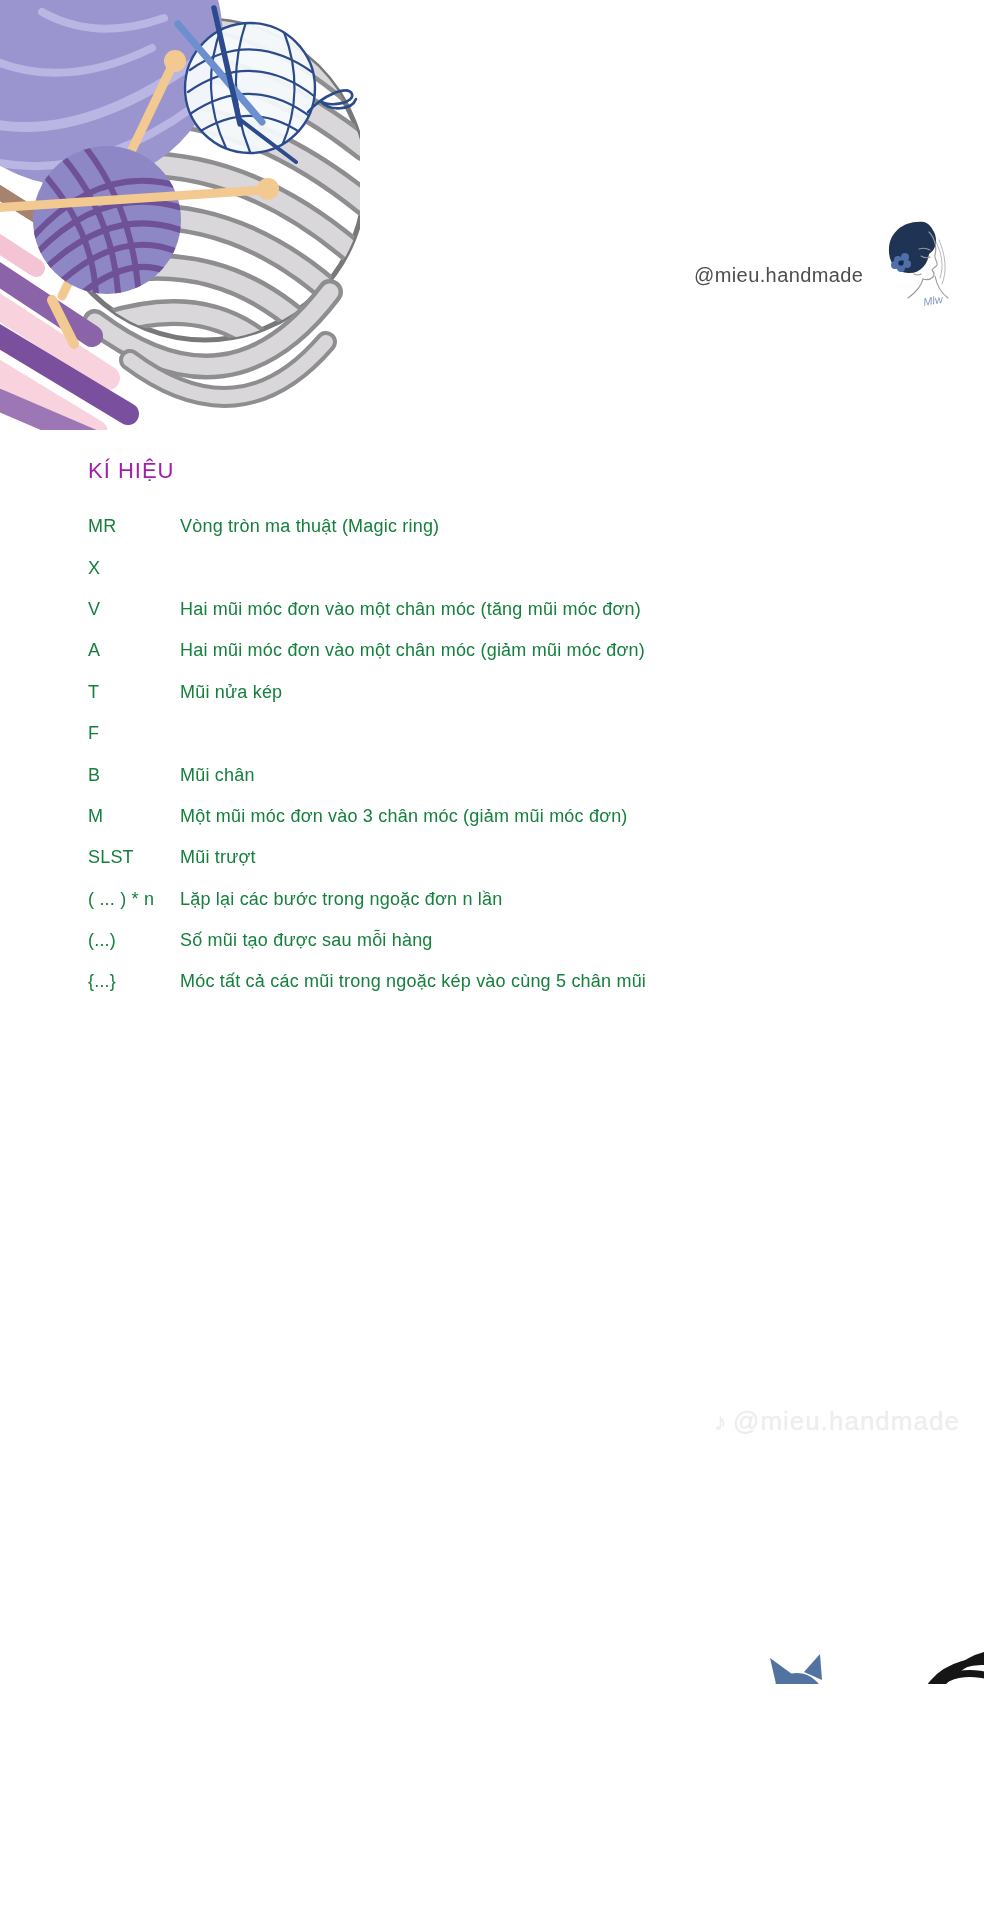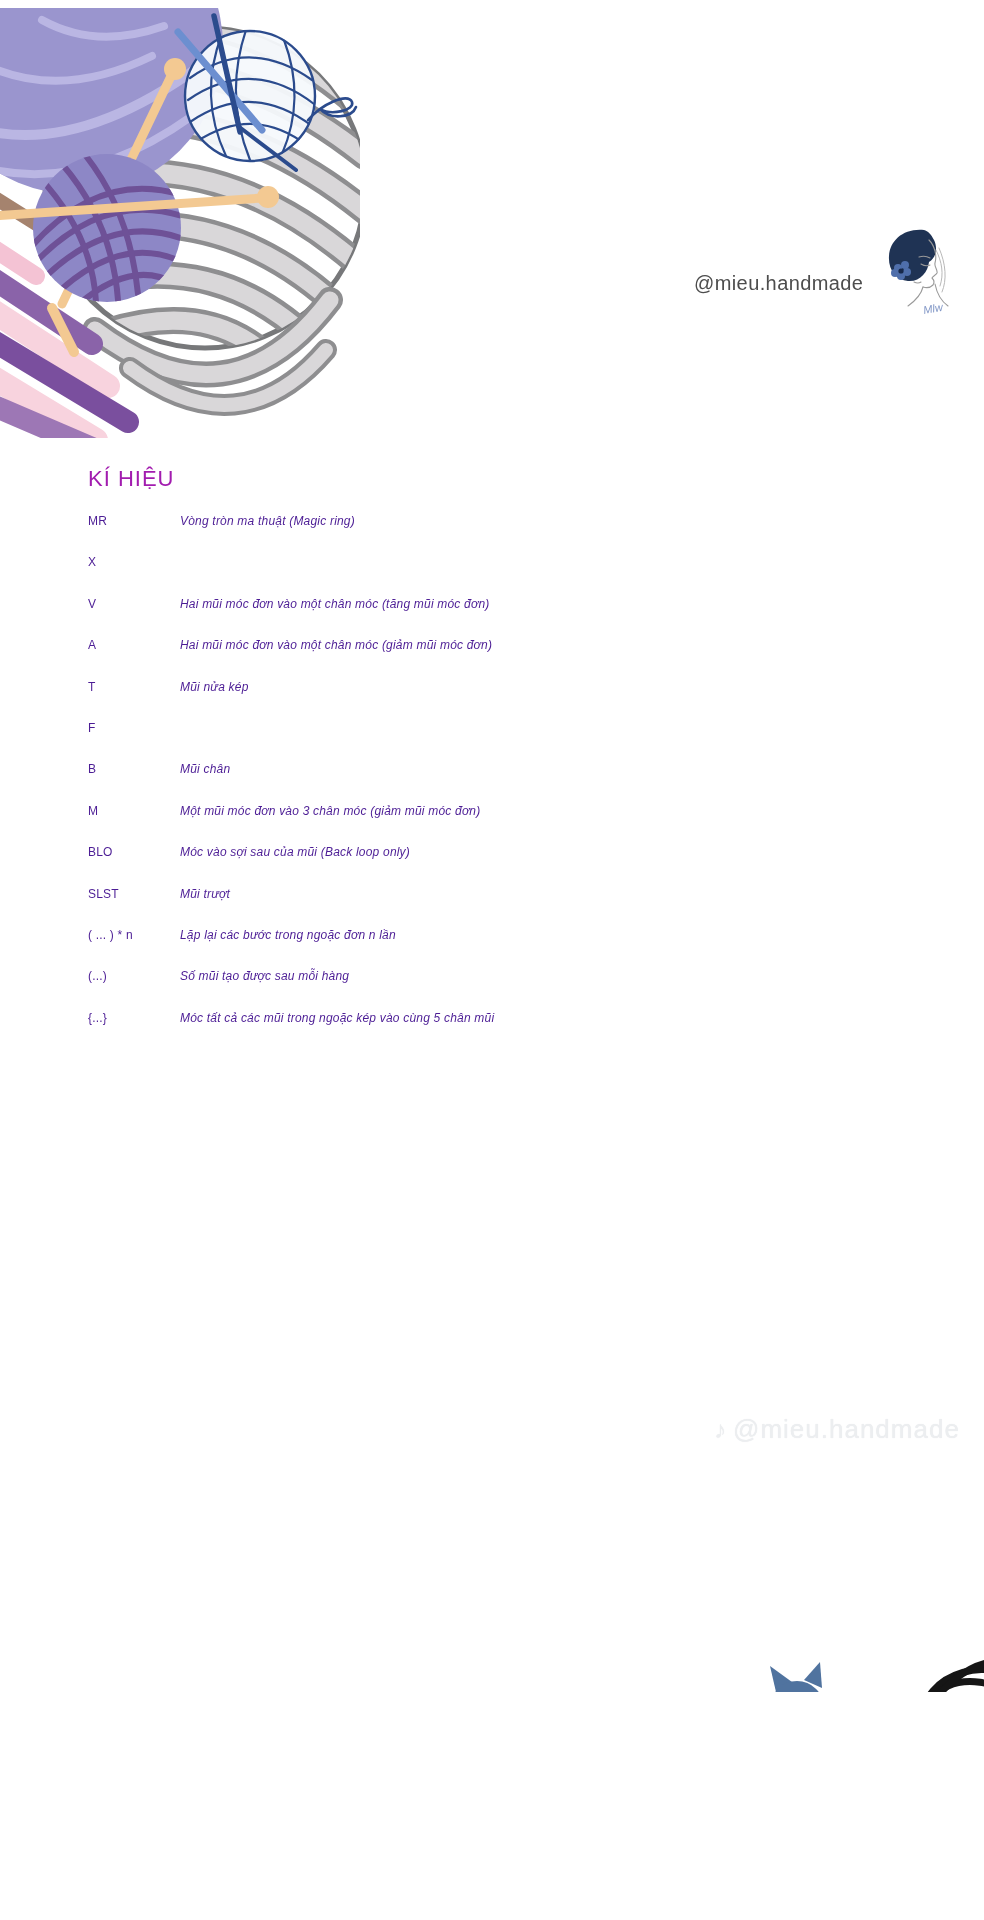--- a/index.html
+++ b/index.html
@@ -1,42 +1,42 @@
 <!DOCTYPE html>
 <html><head>
 <meta charset="utf-8">
 <style>
   html,body{margin:0;padding:0;background:#ffffff;}
   .page{
     position:relative;width:984px;height:1684px;background:#ffffff;
-    overflow:hidden;font-family:"Liberation Sans",sans-serif;margin-top:8px;
+    overflow:hidden;font-family:"Liberation Sans",sans-serif;
   }
   
   .illu{position:absolute;pointer-events:none;}
   .illu-top-left{left:0;top:0;width:360px;height:430px;}
   .illu-bottom-right{left:560px;top:1630px;width:424px;height:290px;}
   .portrait{position:absolute;left:884px;top:218px;width:72px;height:96px;}
 
   
   .handle{
     position:absolute;left:694px;top:264px;width:190px;
     font-size:20px;letter-spacing:.4px;color:#4d4d4d;white-space:nowrap;
   }
 
   
   .legend{position:absolute;left:88px;top:456px;width:820px;}
   .legend-title{
     font-size:22px;line-height:30px;letter-spacing:1px;
     color:#a21caf;
   }
   .legend-rows{margin-top:20px;}
-  .legend-row{display:flex;height:41.4px;
-    font-size:12px;color:#4c1d95;letter-spacing:.2px;white-space:nowrap;}
+  .legend-row{display:flex;align-items:center;height:41.4px;
+    font-size:18px;color:#15803d;letter-spacing:.2px;white-space:nowrap;}
   .legend-row .sym{width:92px;flex:0 0 92px;}
-  .legend-row .meaning{flex:1;font-style:italic;}
+  .legend-row .meaning{flex:1;}
 
   
   .watermark{
     position:absolute;left:714px;top:1406px;display:flex;align-items:center;gap:7px;
     color:#eceef0;text-shadow:0 0 1px #e6e7ea;white-space:nowrap;
   }
   .watermark .note{font-size:24px;line-height:1;}
   .watermark .wm-text{font-size:26px;letter-spacing:1px;}
 </style>
 </head>
@@ -220,24 +220,20 @@
         </div>
         <div class="legend-row">
           <span class="sym">B</span>
           <span class="meaning">Mũi chân</span>
         </div>
         <div class="legend-row">
           <span class="sym">M</span>
           <span class="meaning">Một mũi móc đơn vào 3 chân móc (giảm mũi móc đơn)</span>
         </div>
         <div class="legend-row">
-          <span class="sym">BLO</span>
-          <span class="meaning">Móc vào sợi sau của mũi (Back loop only)</span>
-        </div>
-        <div class="legend-row">
           <span class="sym">SLST</span>
           <span class="meaning">Mũi trượt</span>
         </div>
         <div class="legend-row">
           <span class="sym">( ... ) * n</span>
           <span class="meaning">Lặp lại các bước trong ngoặc đơn n lần</span>
         </div>
         <div class="legend-row">
           <span class="sym">(...)</span>
           <span class="meaning">Số mũi tạo được sau mỗi hàng</span>

